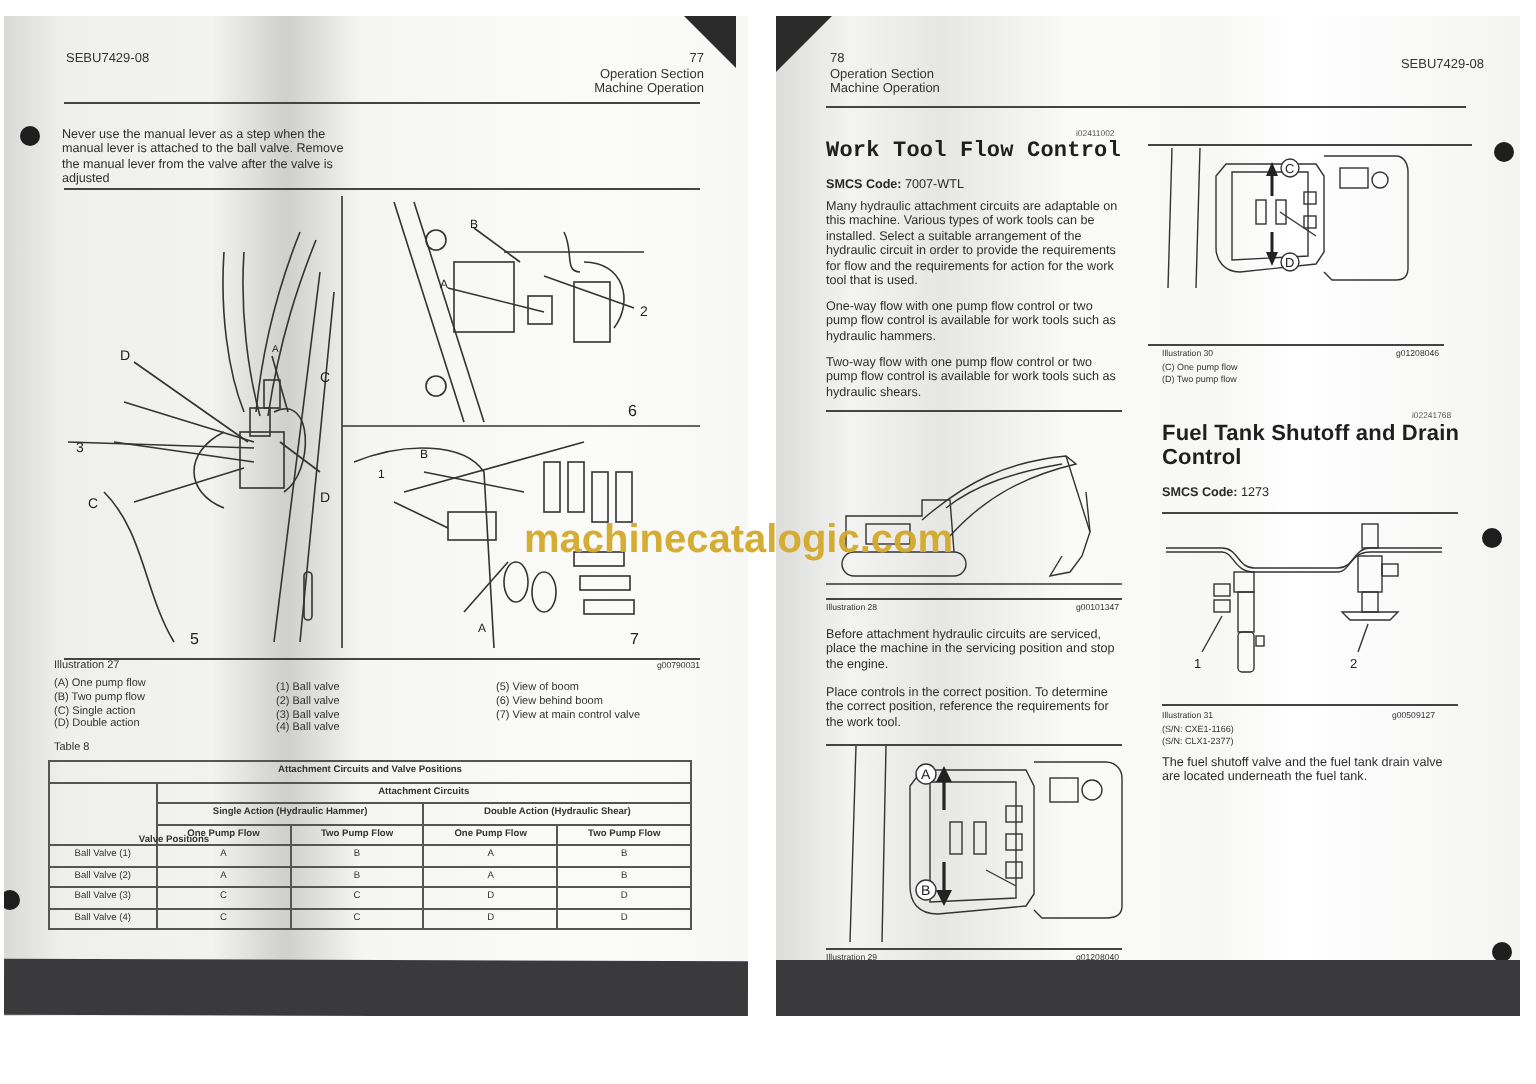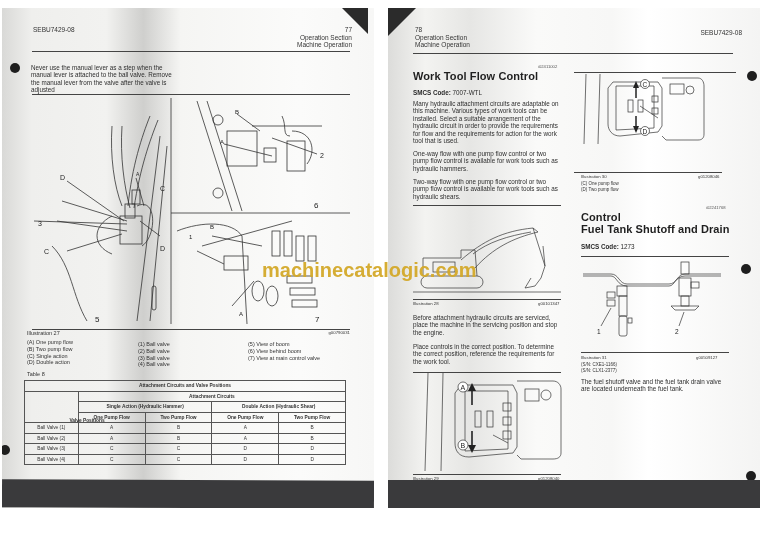--- a/index.html
+++ b/index.html
@@ -219,21 +219,21 @@
 
   <div class="hdr-left" style="left:27px; top:18px;">
     <div>78</div>
     <div>Operation Section</div>
     <div>Machine Operation</div>
   </div>
   <div class="hdr-left" style="right:18px; top:21px;">SEBU7429-08</div>
   <div class="rule" style="left:25px; top:45px; width:320px;"></div>
 
   <div class="refid" style="left:150px; top:56px;">i02411002</div>
-  <div class="h1" style="left:25px; top:62px;">Work Tool Flow Control</div>
+  <div class="h1" style="left:25px; top:62px;font-family:Liberation Mono, monospace;">Work Tool Flow Control</div>
   <div class="smcs" style="left:25px; top:81px;">
     <span>SMCS Code:</span>
     <span class="code">7007-WTL</span>
   </div>
   <div class="bodytext" style="position:absolute; left:25px; top:92px; width:150px;">Many hydraulic attachment circuits are adaptable on this machine. Various types of work tools can be installed. Select a suitable arrangement of the hydraulic circuit in order to provide the requirements for flow and the requirements for action for the work tool that is used.</div>
   <div class="bodytext" style="position:absolute; left:25px; top:142px; width:150px;">One-way flow with one pump flow control or two pump flow control is available for work tools such as hydraulic hammers.</div>
   <div class="bodytext" style="position:absolute; left:25px; top:170px; width:150px;">Two-way flow with one pump flow control or two pump flow control is available for work tools such as hydraulic shears.</div>
   <div class="rule" style="left:25px; top:197px; width:148px;"></div>
 
   <div class="fig" style="left:25px; top:198px;">
@@ -328,22 +328,22 @@
   <div class="rule" style="left:186px; top:164px; width:148px;"></div>
   <div class="smalltext" style="position:absolute; left:193px; top:166px; font-size:4.3px;">Illustration 30</div>
   <div class="smalltext" style="position:absolute; left:310px; top:166px; font-size:4.3px;">g01208046</div>
   <div class="smalltext" style="position:absolute; left:193px; top:173px; font-size:4.5px; line-height:5.5px;">
     <div>(C) One pump flow</div>
     <div>(D) Two pump flow</div>
   </div>
 
   <div class="refid" style="left:318px; top:197px;">i02241768</div>
   <div class="h1" style="left:193px; top:203px; line-height:12px;">
+    <div>Fuel Tank Shutoff and Drain</div>
     <div>Control</div>
-    <div>Fuel Tank Shutoff and Drain</div>
   </div>
   <div class="smcs" style="left:193px; top:235px;">
     <span>SMCS Code:</span>
     <span class="code">1273</span>
   </div>
   <div class="rule" style="left:193px; top:248px; width:148px;"></div>
   <div class="hole" style="left:353px; top:256px;"></div>
 
   <div class="fig" style="left:193px; top:250px;">
     <svg width="150" height="92" viewBox="0 0 150 92">

